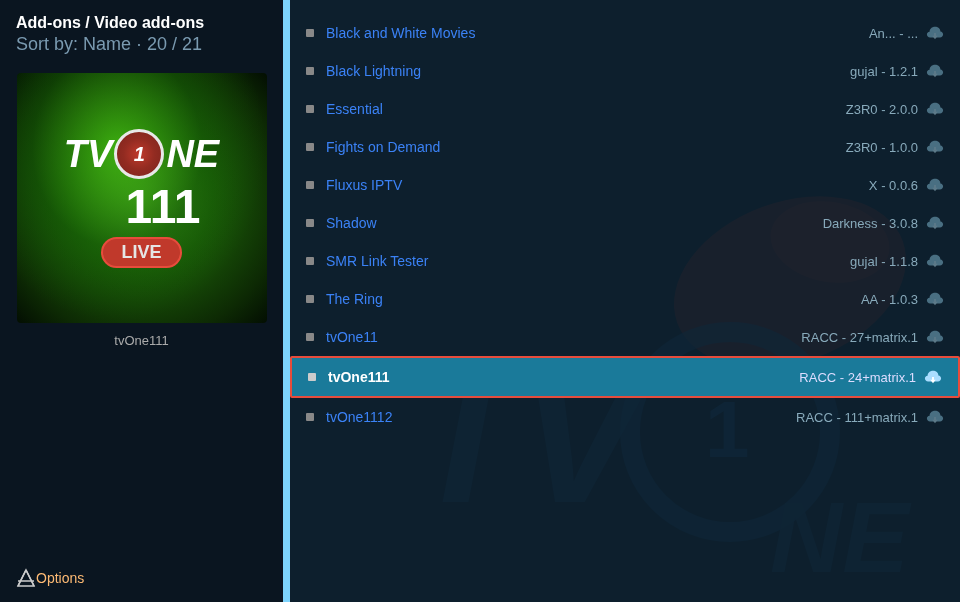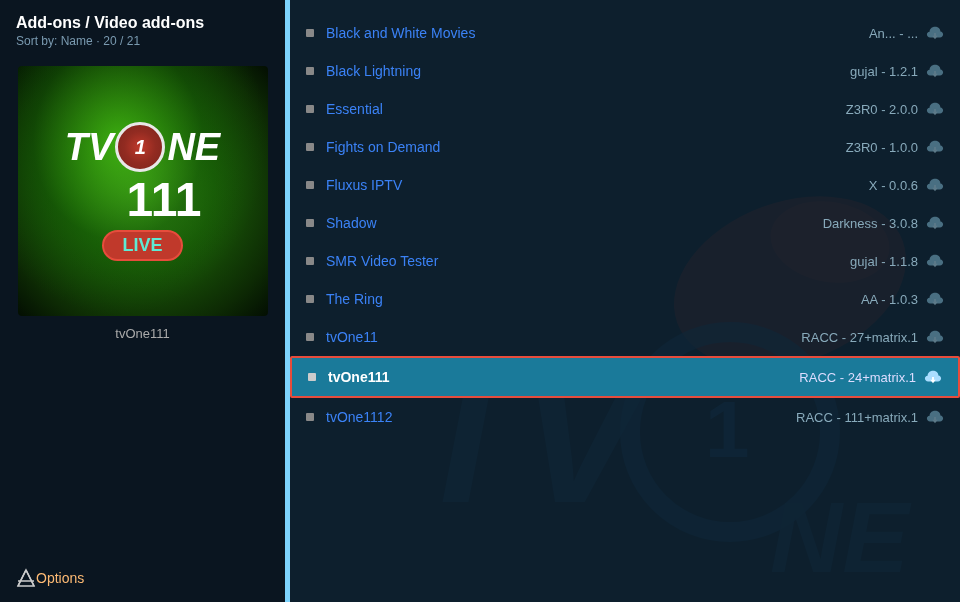--- a/index.html
+++ b/index.html
@@ -23,36 +23,36 @@
     }
 
     
     .left-panel {
       width: 290px;
       min-width: 290px;
       background: #0a1520;
       display: flex;
       flex-direction: column;
       padding: 0;
-      border-right: 5px solid #7dd3fc;
+      border-right: 7px solid #7dd3fc;
     }
 
     .left-header {
       padding: 14px 16px 8px 16px;
     }
 
     .left-header .title {
       color: #fff;
       font-size: 16px;
       font-weight: bold;
     }
 
     .left-header .subtitle {
       color: #7a9ab0;
-      font-size: 12px;
+      font-size: 18px;
       margin-top: 2px;
     }
 
     .addon-thumbnail {
       width: 250px;
       height: 250px;
       margin: 10px auto 10px auto;
       background: radial-gradient(ellipse at center, #3a8c1a 0%, #1a5a08 40%, #0d2a04 80%, #030e02 100%);
       border-radius: 4px;
       display: flex;
@@ -110,21 +110,21 @@
       color: #fff;
       font-size: 48px;
       font-weight: bold;
       margin-top: 4px;
       line-height: 1;
       margin-left: 43px;
     }
 
     .tvone-logo .live-badge {
       background: #c0392b;
-      color: #5eead4;
+      color: #e5e5e5;
       font-size: 18px;
       font-weight: bold;
       padding: 3px 18px;
       border-radius: 20px;
       margin-top: 6px;
       border: 2px solid #e74c3c;
       text-align: right;
     }
 
     .addon-name {
@@ -361,21 +361,21 @@
           <span class="item-name">Shadow</span>
           <span class="item-meta">Darkness - 3.0.8</span>
           <svg viewBox="0 0 20 20" width="18" height="18" style="opacity: 0.65;">
     <path d="M10 3 C6.5 3 4 5.5 4 8.5 C2 8.8 1 10.2 1 11.5 C1 13.5 2.5 15 4.5 15 L15.5 15 C17.5 15 19 13.5 19 11.5 C19 9.8 17.8 8.5 16 8.2 C16 5.3 13.3 3 10 3Z" fill="#6a9ab0"></path>
     <polygon points="10,17 7,13 13,13" fill="#8ab"></polygon>
     <rect x="9" y="10" width="2" height="5" fill="#8ab"></rect>
   </svg>
         </div>
         <div class="list-item">
           <span class="bullet"></span>
-          <span class="item-name">SMR Video Tester</span>
+          <span class="item-name">SMR Link Tester</span>
           <span class="item-meta">gujal - 1.1.8</span>
           <svg viewBox="0 0 20 20" width="18" height="18" style="opacity: 0.65;">
     <path d="M10 3 C6.5 3 4 5.5 4 8.5 C2 8.8 1 10.2 1 11.5 C1 13.5 2.5 15 4.5 15 L15.5 15 C17.5 15 19 13.5 19 11.5 C19 9.8 17.8 8.5 16 8.2 C16 5.3 13.3 3 10 3Z" fill="#6a9ab0"></path>
     <polygon points="10,17 7,13 13,13" fill="#8ab"></polygon>
     <rect x="9" y="10" width="2" height="5" fill="#8ab"></rect>
   </svg>
         </div>
         <div class="list-item">
           <span class="bullet"></span>
           <span class="item-name">The Ring</span>

